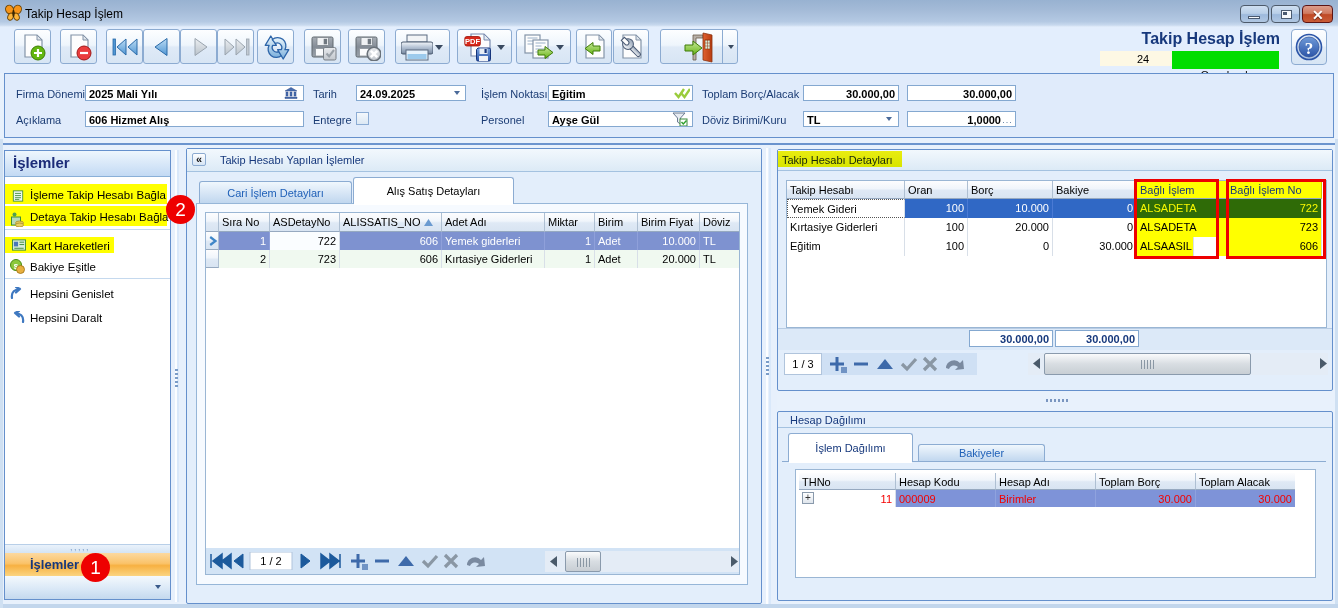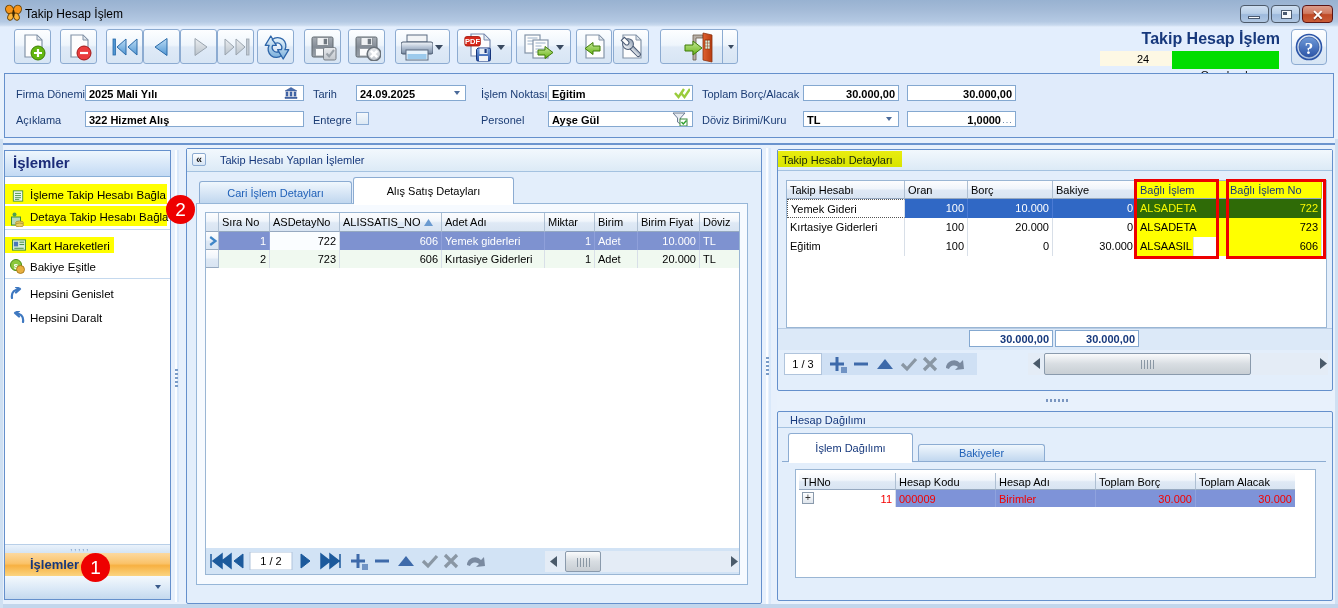--- a/index.html
+++ b/index.html
@@ -282,21 +282,21 @@
 </div>
 
 <div class="abs formpanel"></div>
 <div class="abs formline"></div>
 <div class="flabel" style="left:16px; top:88px;">Firma Dönemi</div>
 <div class="ffield" style="left:85px; top:85px; width:219px;">2025 Mali Yılı</div>
 <svg class="abs" style="left:284px; top:87px;" width="14" height="12" viewBox="0 0 14 12">
 <path d="M1 4 L7 0.5 L13 4 z M2 5 h2 v4 h-2 z M6 5 h2 v4 h-2 z M10 5 h2 v4 h-2 z M1 10 h12 v1.5 h-12 z" fill="#4a6fb0" stroke="#2c4a88" stroke-width="0.5"></path>
 </svg>
 <div class="flabel" style="left:16px; top:114px;">Açıklama</div>
-<div class="ffield" style="left:85px; top:111px; width:219px;">322 Hizmet Alış</div>
+<div class="ffield" style="left:85px; top:111px; width:219px;">606 Hizmet Alış</div>
 <div class="flabel" style="left:313px; top:88px;">Tarih</div>
 <div class="ffield" style="left:356px; top:85px; width:110px;">24.09.2025</div>
 <div class="dd" style="left:454px; top:91px; border-top-color:#4a6a9a; border-left-width:3.5px; border-right-width:3.5px; border-top-width:4px;"></div>
 <div class="flabel" style="left:313px; top:114px;">Entegre</div>
 <div class="abs" style="left:356px; top:112px; width:13px; height:13px; background:linear-gradient(180deg,#f4f8fc,#dce8f4); border:1px solid #8cacd4;"></div>
 <div class="flabel" style="left:481px; top:88px;">İşlem Noktası</div>
 <div class="ffield" style="left:548px; top:85px; width:145px;">Eğitim</div>
 <svg class="abs" style="left:674px; top:88px;" width="16" height="11" viewBox="0 0 16 11">
 <path d="M1 5 l3.5 4 L10 1" stroke="#9acc3c" stroke-width="2.4" fill="none"></path>
 <path d="M7 5 l3.5 4 L16 1" stroke="#9acc3c" stroke-width="2.4" fill="none"></path>

